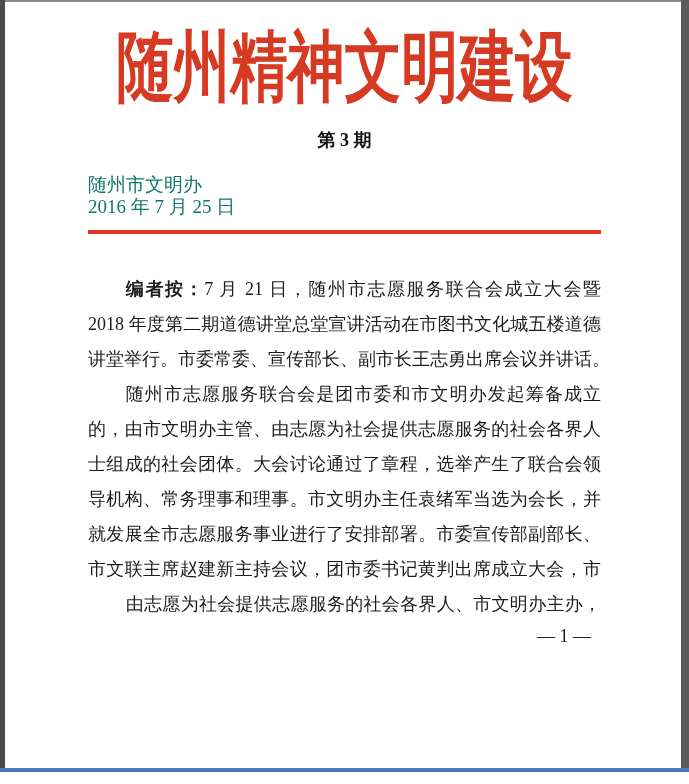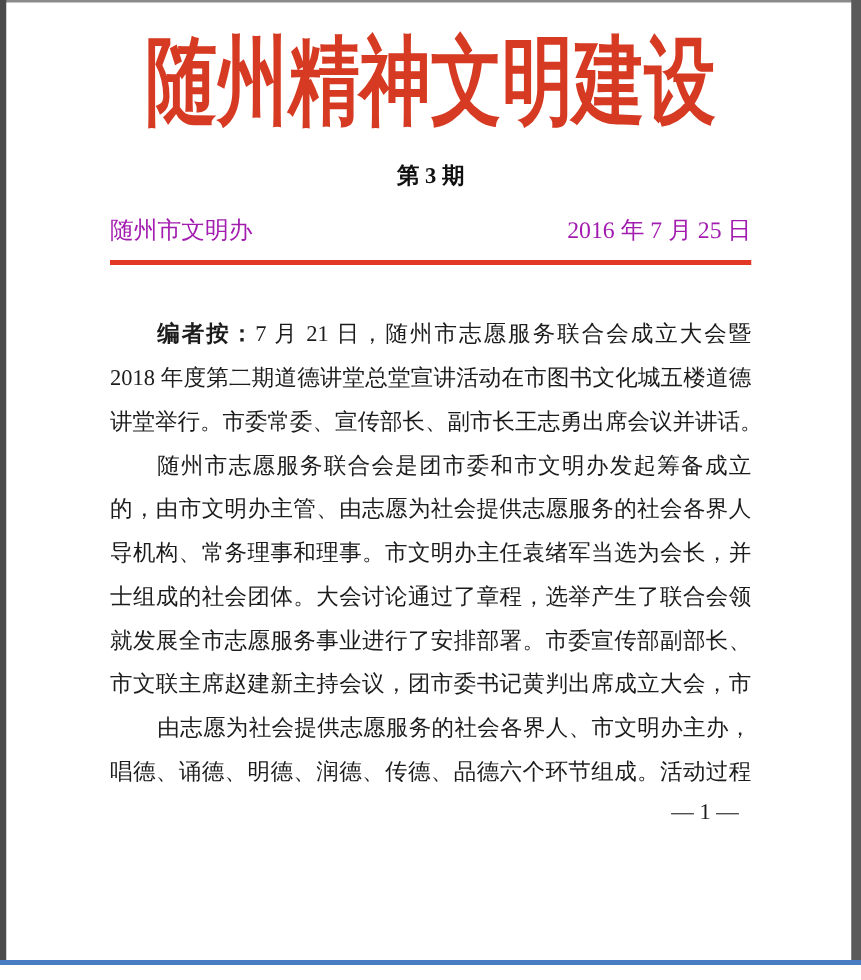--- a/index.html
+++ b/index.html
@@ -42,21 +42,22 @@
     color: #111111;
     font-weight: bold;
   }
   .meta-row {
     margin: 24px 88px 12px 88px;
     display: flex;
     justify-content: space-between;
     align-items: baseline;
     font-size: 19px;
     line-height: 22px;
-    color: #a21caf;
+    color: #0f766e;
+    flex-direction: column;
   }
   .red-rule {
     margin: 10px 88px 0 88px;
     height: 4px;
     background: #e23725;
   }
 
   
   .doc-body {
     margin: 0 88px;
@@ -105,22 +106,21 @@
   </div>
 
   <div class="red-rule"></div>
 
   <div class="doc-body">
     <div class="line just indent"><span class="bold-lead">编者按：</span><span>7 月 21 日，随州市志愿服务联合会成立大会暨</span></div>
     <div class="line just">2018 年度第二期道德讲堂总堂宣讲活动在市图书文化城五楼道德</div>
     <div class="line">讲堂举行。市委常委、宣传部长、副市长王志勇出席会议并讲话。</div>
     <div class="line just indent">随州市志愿服务联合会是团市委和市文明办发起筹备成立</div>
     <div class="line just">的，由市文明办主管、由志愿为社会提供志愿服务的社会各界人</div>
+    <div class="line just">士组成的社会团体。大会讨论通过了章程，选举产生了联合会领</div>
     <div class="line just">导机构、常务理事和理事。市文明办主任袁绪军当选为会长，并</div>
-    <div class="line just">士组成的社会团体。大会讨论通过了章程，选举产生了联合会领</div>
     <div class="line just">就发展全市志愿服务事业进行了安排部署。市委宣传部副部长、</div>
     <div class="line just">市文联主席赵建新主持会议，团市委书记黄判出席成立大会，市</div>
     <div class="line just indent">由志愿为社会提供志愿服务的社会各界人、市文明办主办，</div>
-    <div class="line just">唱德、诵德、明德、润德、传德、品德六个环节组成。活动过程</div>
 
     <div class="page-number">— 1 —</div>
   </div>
 </div>
 
 </body></html>

